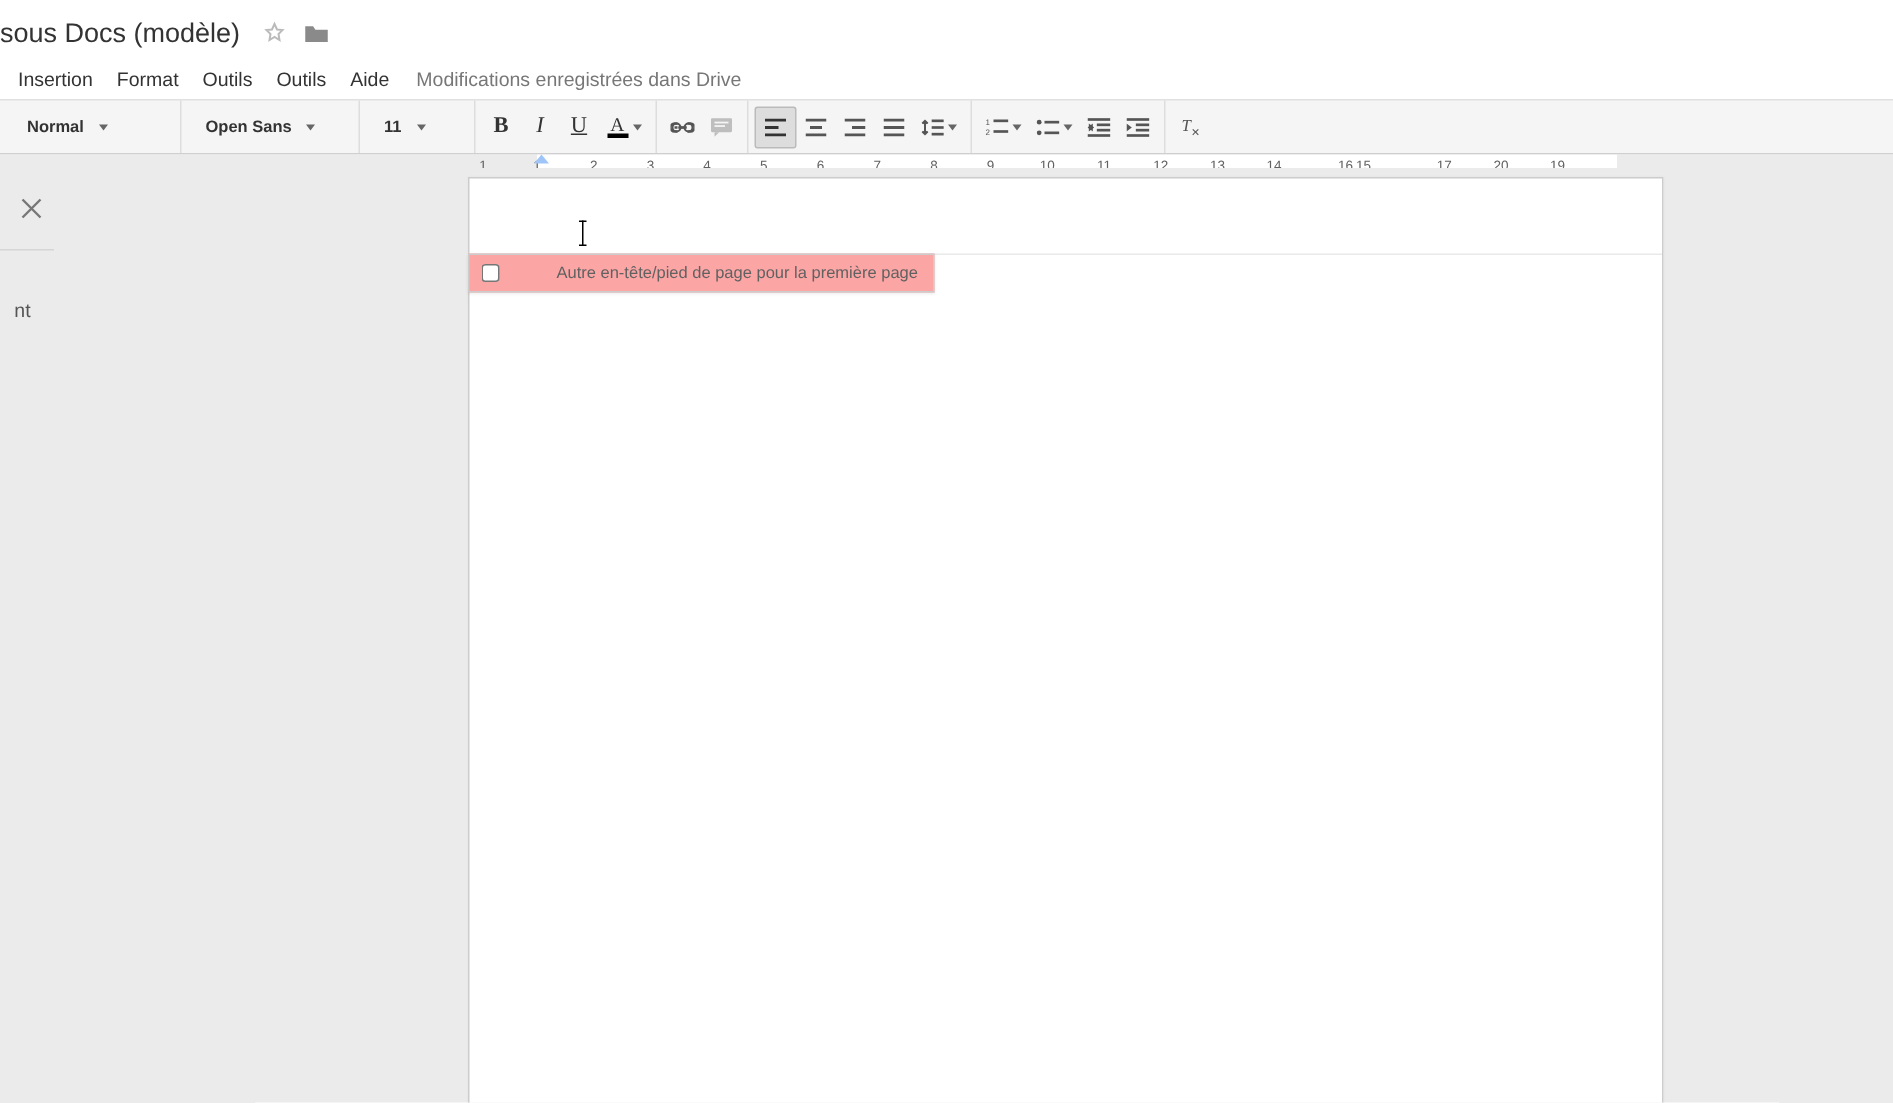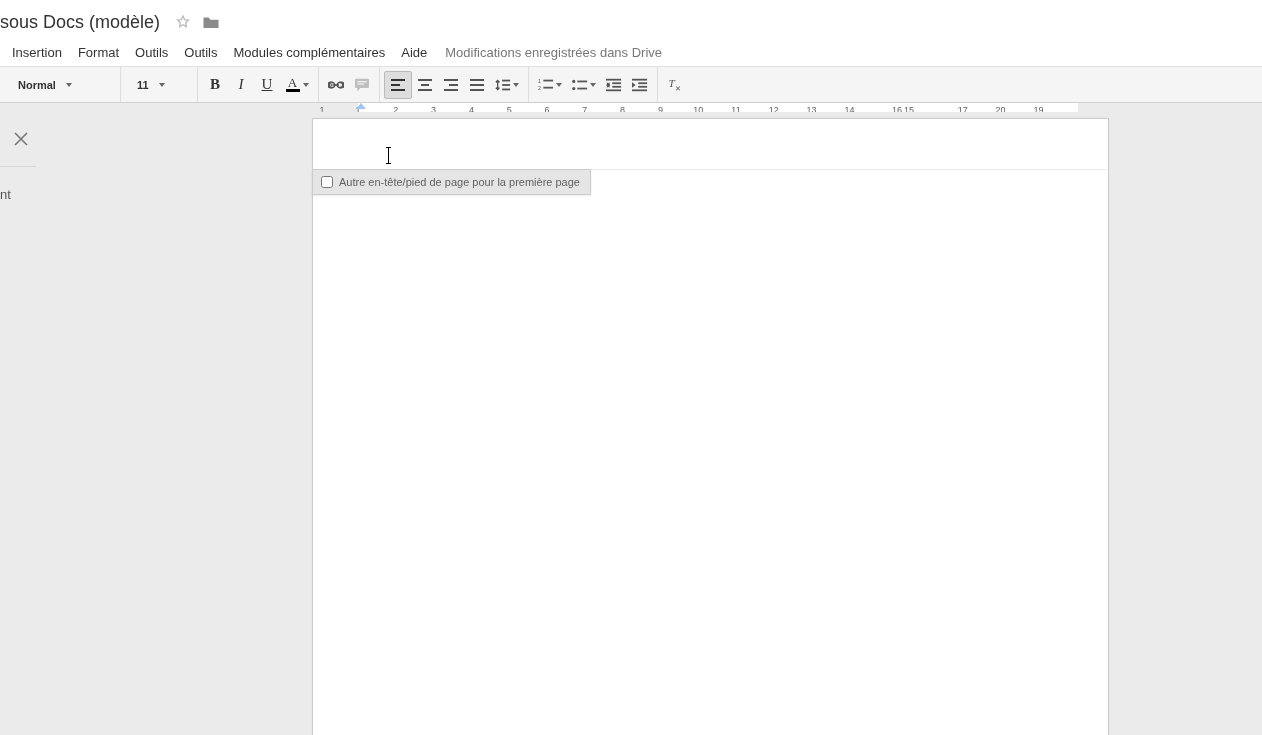--- a/index.html
+++ b/index.html
@@ -204,25 +204,25 @@
     color: #777;
     cursor: pointer;
   }
   .sidebar-sep {
     margin: 14px 0 0 0;
     height:1px;
     width: 36px;
     background: #d5d5d5;
   }
   .sidebar-text-frag {
-    margin-top: 20px;
+    margin-top: 32px;
     font-size: 13px;
     color: #555;
     padding-left: 0;
-    text-align:left;
+    text-align:center;
     width: 30px;
     overflow: hidden;
     direction: rtl;
   }
 
   
   .page {
     position: absolute;
     left: 312px;
     top: 6px;
@@ -251,27 +251,28 @@
   }
   .text-cursor::before { top:0; }
   .text-cursor::after { bottom:0; }
   .text-cursor .stem { position:absolute; left:0; top:0; bottom:0; width:1px; background:#000; }
 
   .header-option {
     position: absolute;
     left: -1px;
     top: 50px;
     border: 1px solid #ccc;
-    background: #e5e5e5;
+    background: #fca5a5;
     padding: 6px 10px 6px 8px;
     display: flex;
     align-items: center;
     font-size: 11px;
     color: #616161;
     box-shadow: 0 1px 2px rgba(0,0,0,0.08);
+    gap: 32px;
   }
   .header-option input[type="checkbox"] {
     margin: 0 6px 0 0;
     width: 12px; height: 12px;
   }
 
 </style>
 </head>
 <body>
 
@@ -287,34 +288,39 @@
         <path fill="#8a8a8a" d="M2 4h7l2 3h11v11H2z"></path>
       </svg>
   </span>
 </div>
 
 <div class="menu-bar">
   <div class="menu-item">Insertion</div>
   <div class="menu-item">Format</div>
   <div class="menu-item">Outils</div>
   <div class="menu-item">Outils</div>
-  <div class="menu-item">Modules complémentaires</div>
   <div class="menu-item">Aide</div>
   <div class="menu-status">Modifications enregistrées dans Drive</div>
 </div>
 
 <div class="toolbar">
 
   <div class="tb-group first">
     <div class="tb-select" style="min-width:90px">
       <span>Normal</span>
       <span class="tri"></span>
     </div>
   </div>
 
+  <div class="tb-group">
+    <div class="tb-select" style="min-width:90px">
+      <span>Open Sans</span>
+      <span class="tri"></span>
+    </div>
+  </div>
 
   <div class="tb-group">
     <div class="tb-select" style="min-width:48px">
       <span>11</span>
       <span class="tri"></span>
     </div>
   </div>
 
   <div class="tb-group">
     <div class="tb-btn">

